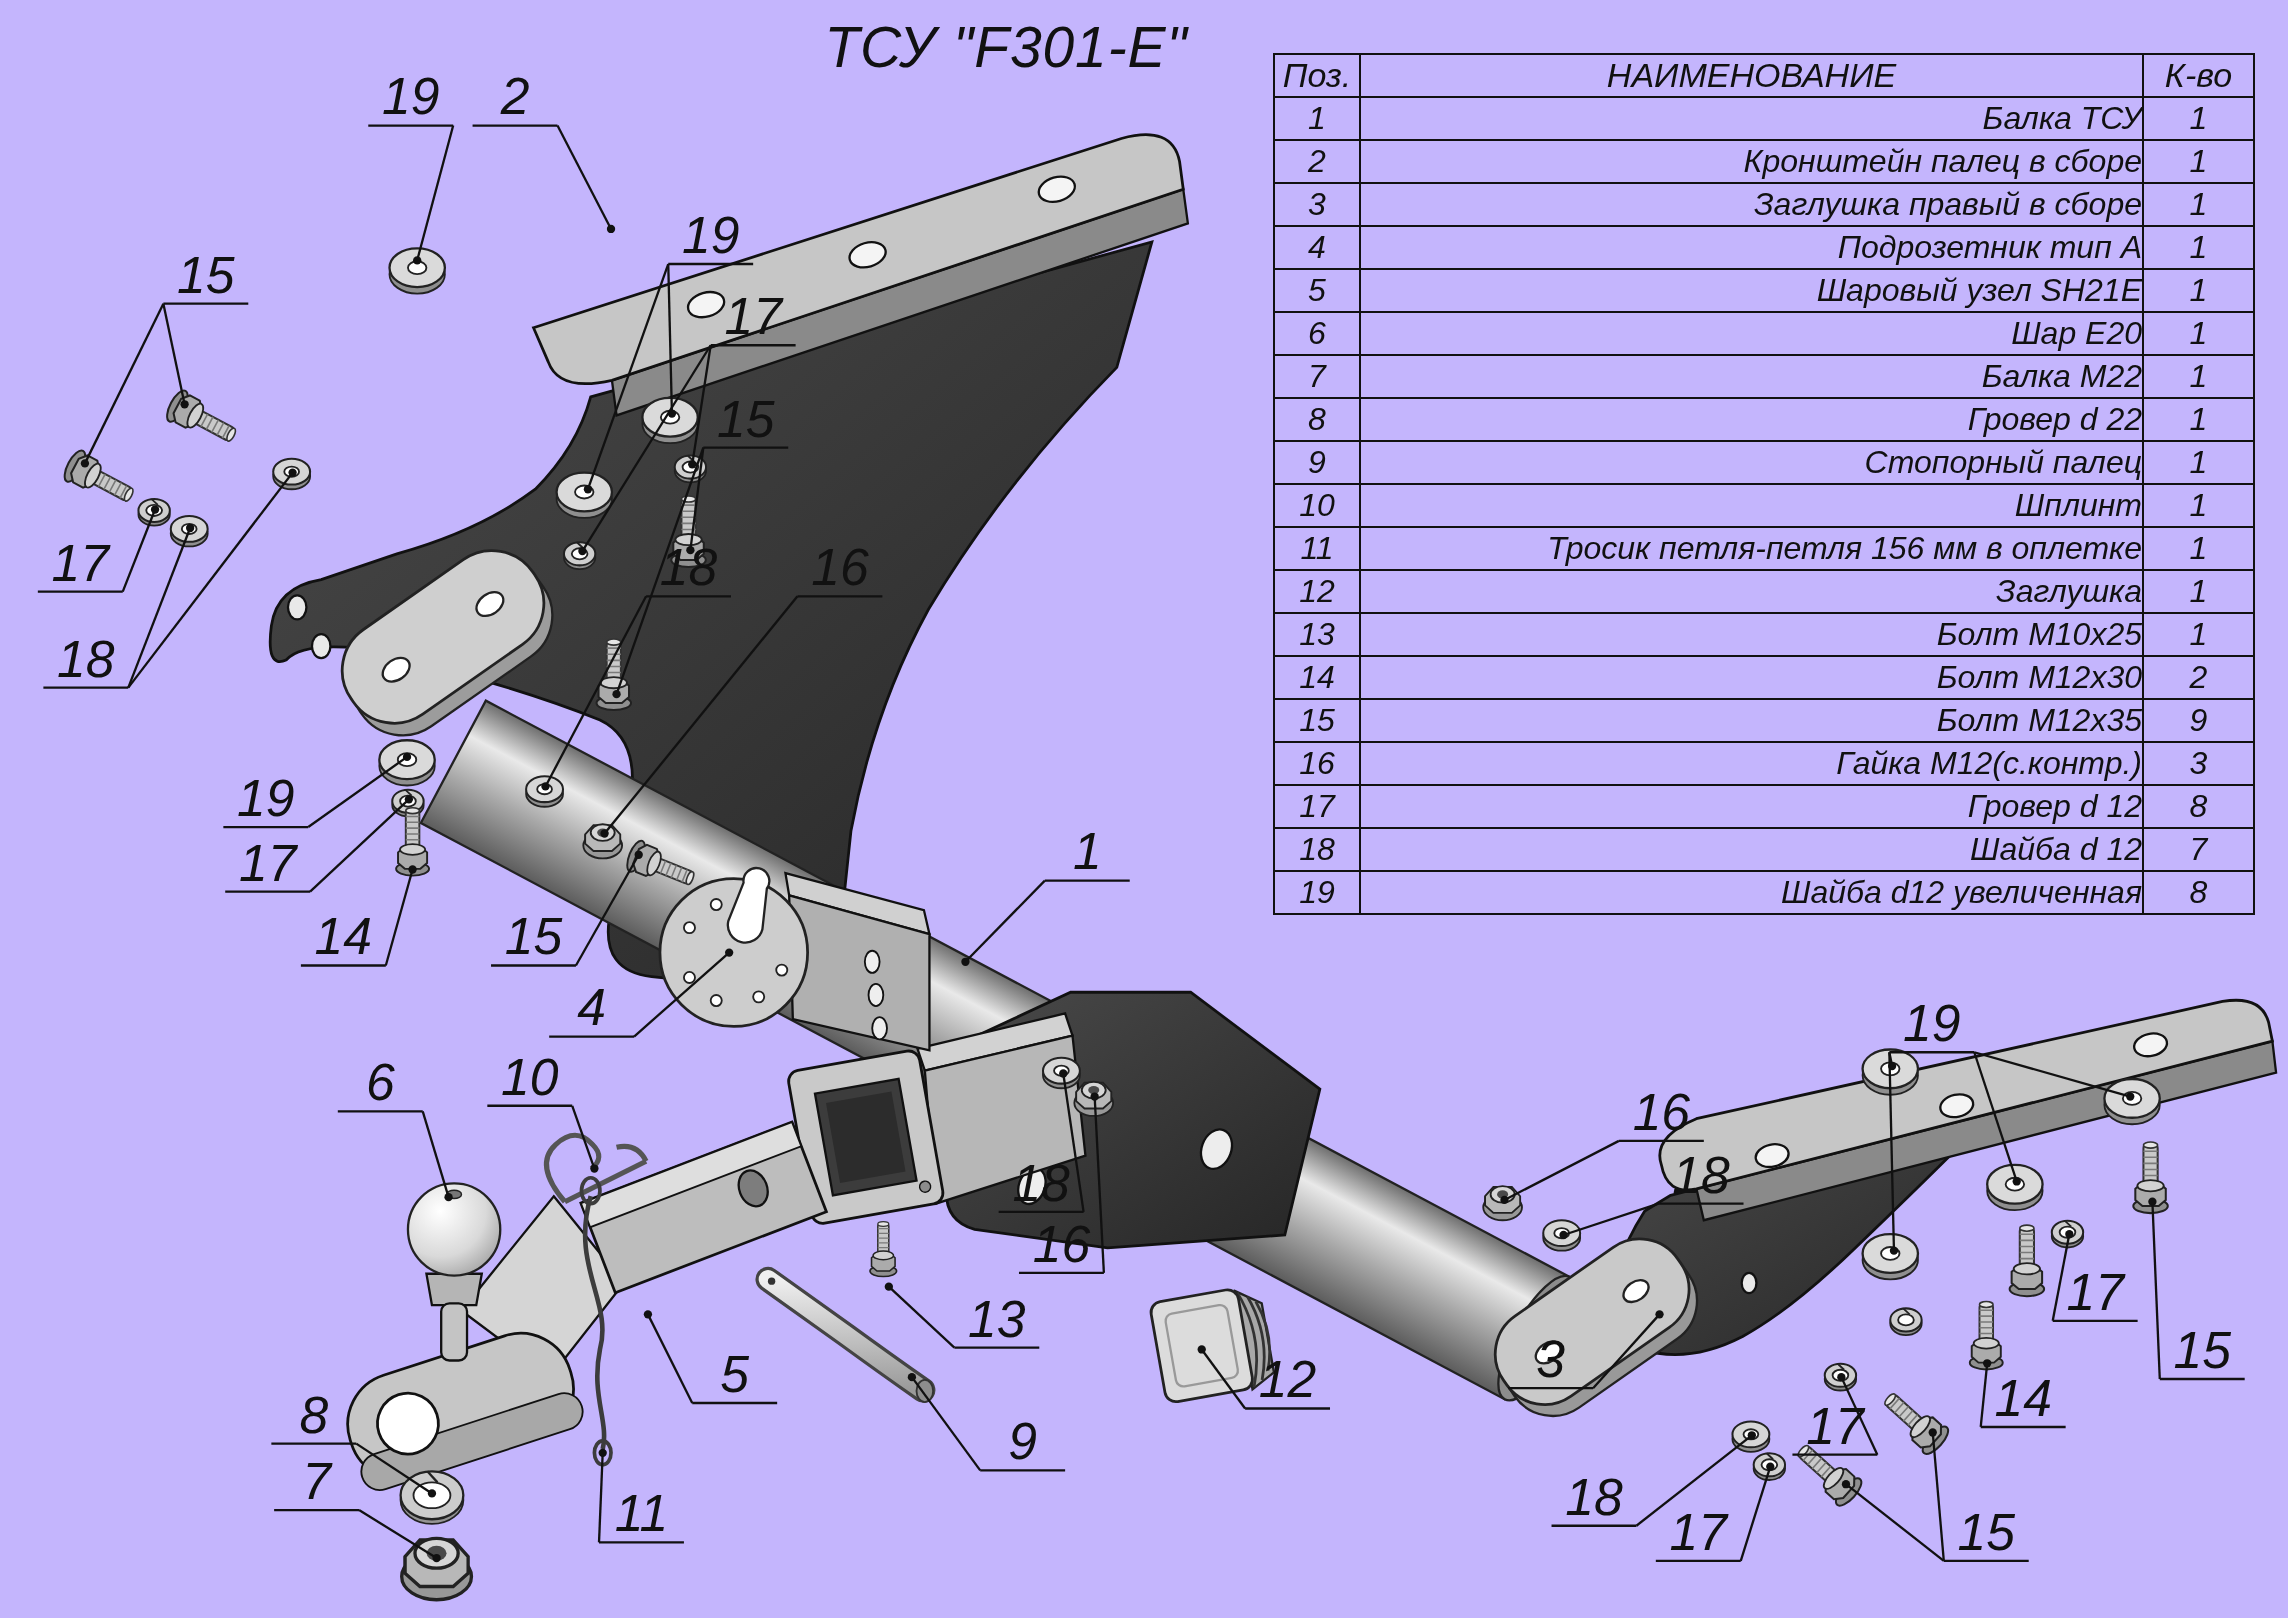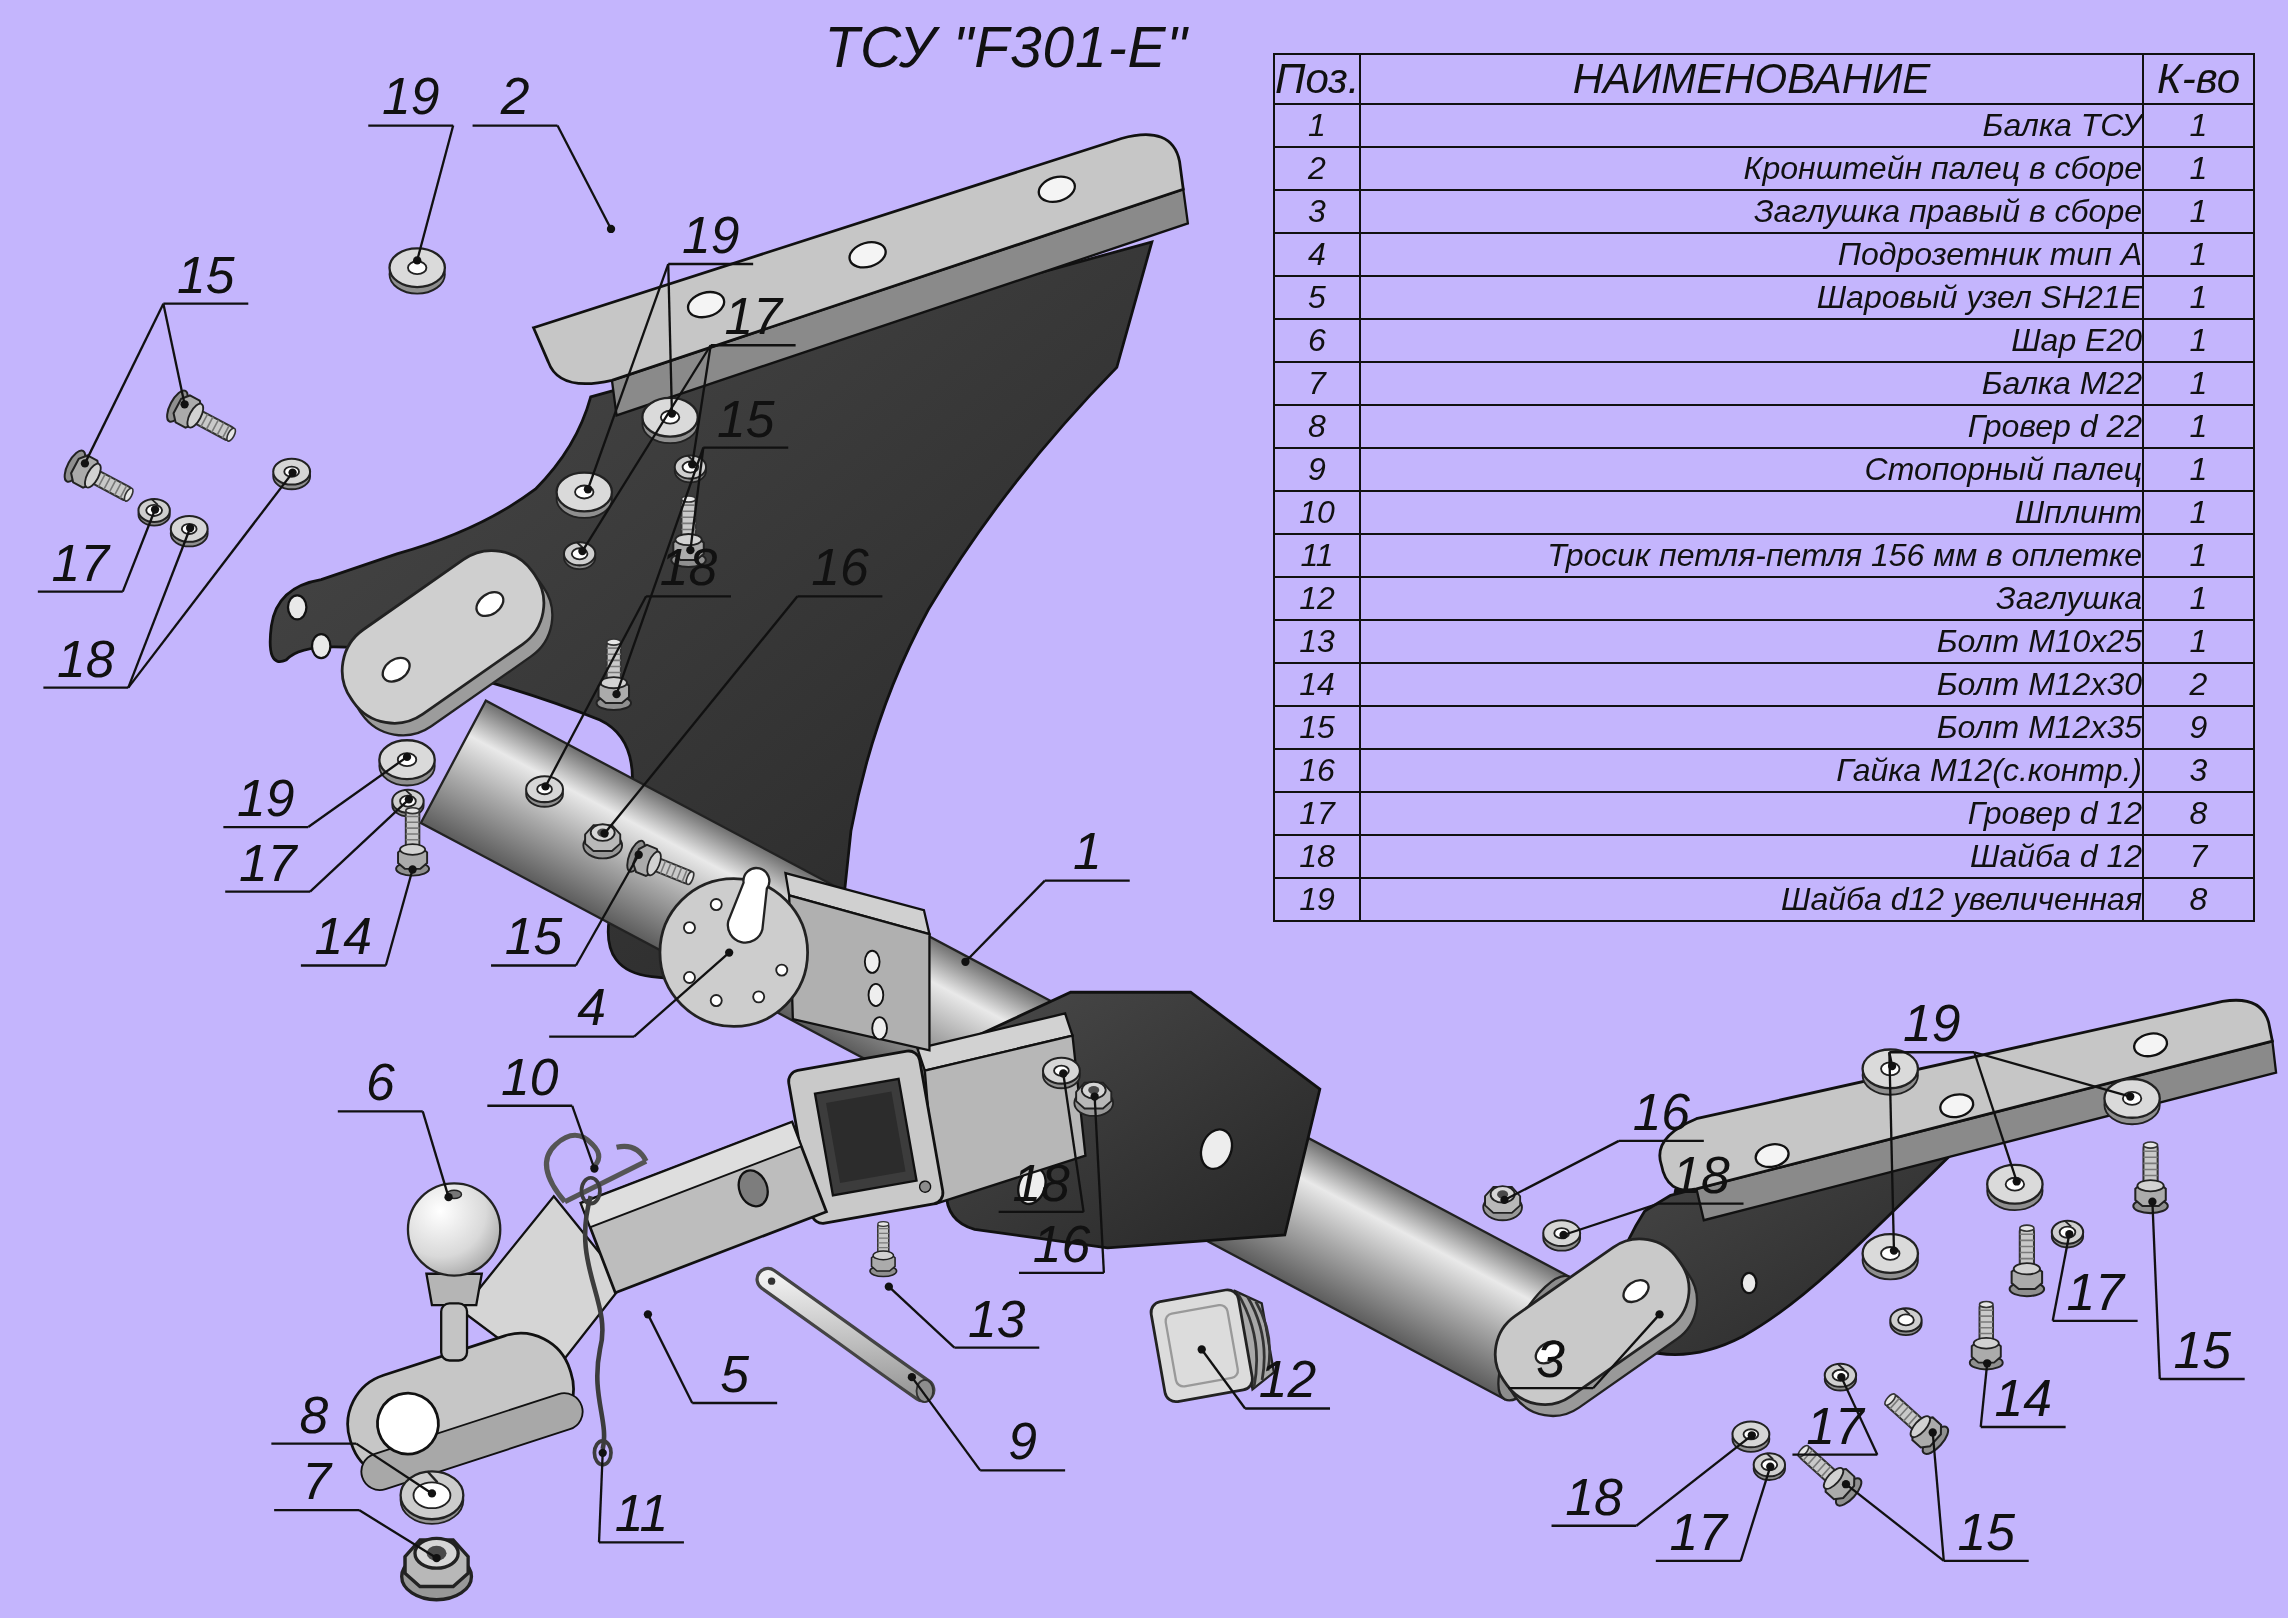--- a/index.html
+++ b/index.html
@@ -11,21 +11,21 @@
     font-style:italic;color:#111;line-height:1.08;}
   .title-line{font-size:57px;font-weight:500;letter-spacing:0.9px;}
   
   #parts-table{position:absolute;left:1273px;top:53px;width:979px;border-collapse:collapse;
     table-layout:fixed;font-style:italic;color:#111;}
   #parts-table td,#parts-table th{border:2.3px solid #111;overflow:hidden;white-space:nowrap;
     height:41px;padding:0;font-weight:normal;}
   #parts-table col.c-pos{width:86px;}
   #parts-table col.c-name{width:783px;}
   #parts-table col.c-qty{width:111px;}
-  #parts-table th{font-size:42px;text-align:center;}
+  #parts-table th{font-size:34px;text-align:center;}
   #parts-table td{font-size:32px;}
   #parts-table td.pos{text-align:center;}
   #parts-table td.name{text-align:right;padding-left:11px;}
   #parts-table td.qty{text-align:center;}
   .co-text{font-size:56px;font-style:italic;fill:#111;}
 </style>
 </head>
 <body>
 
 <div id="stage">

